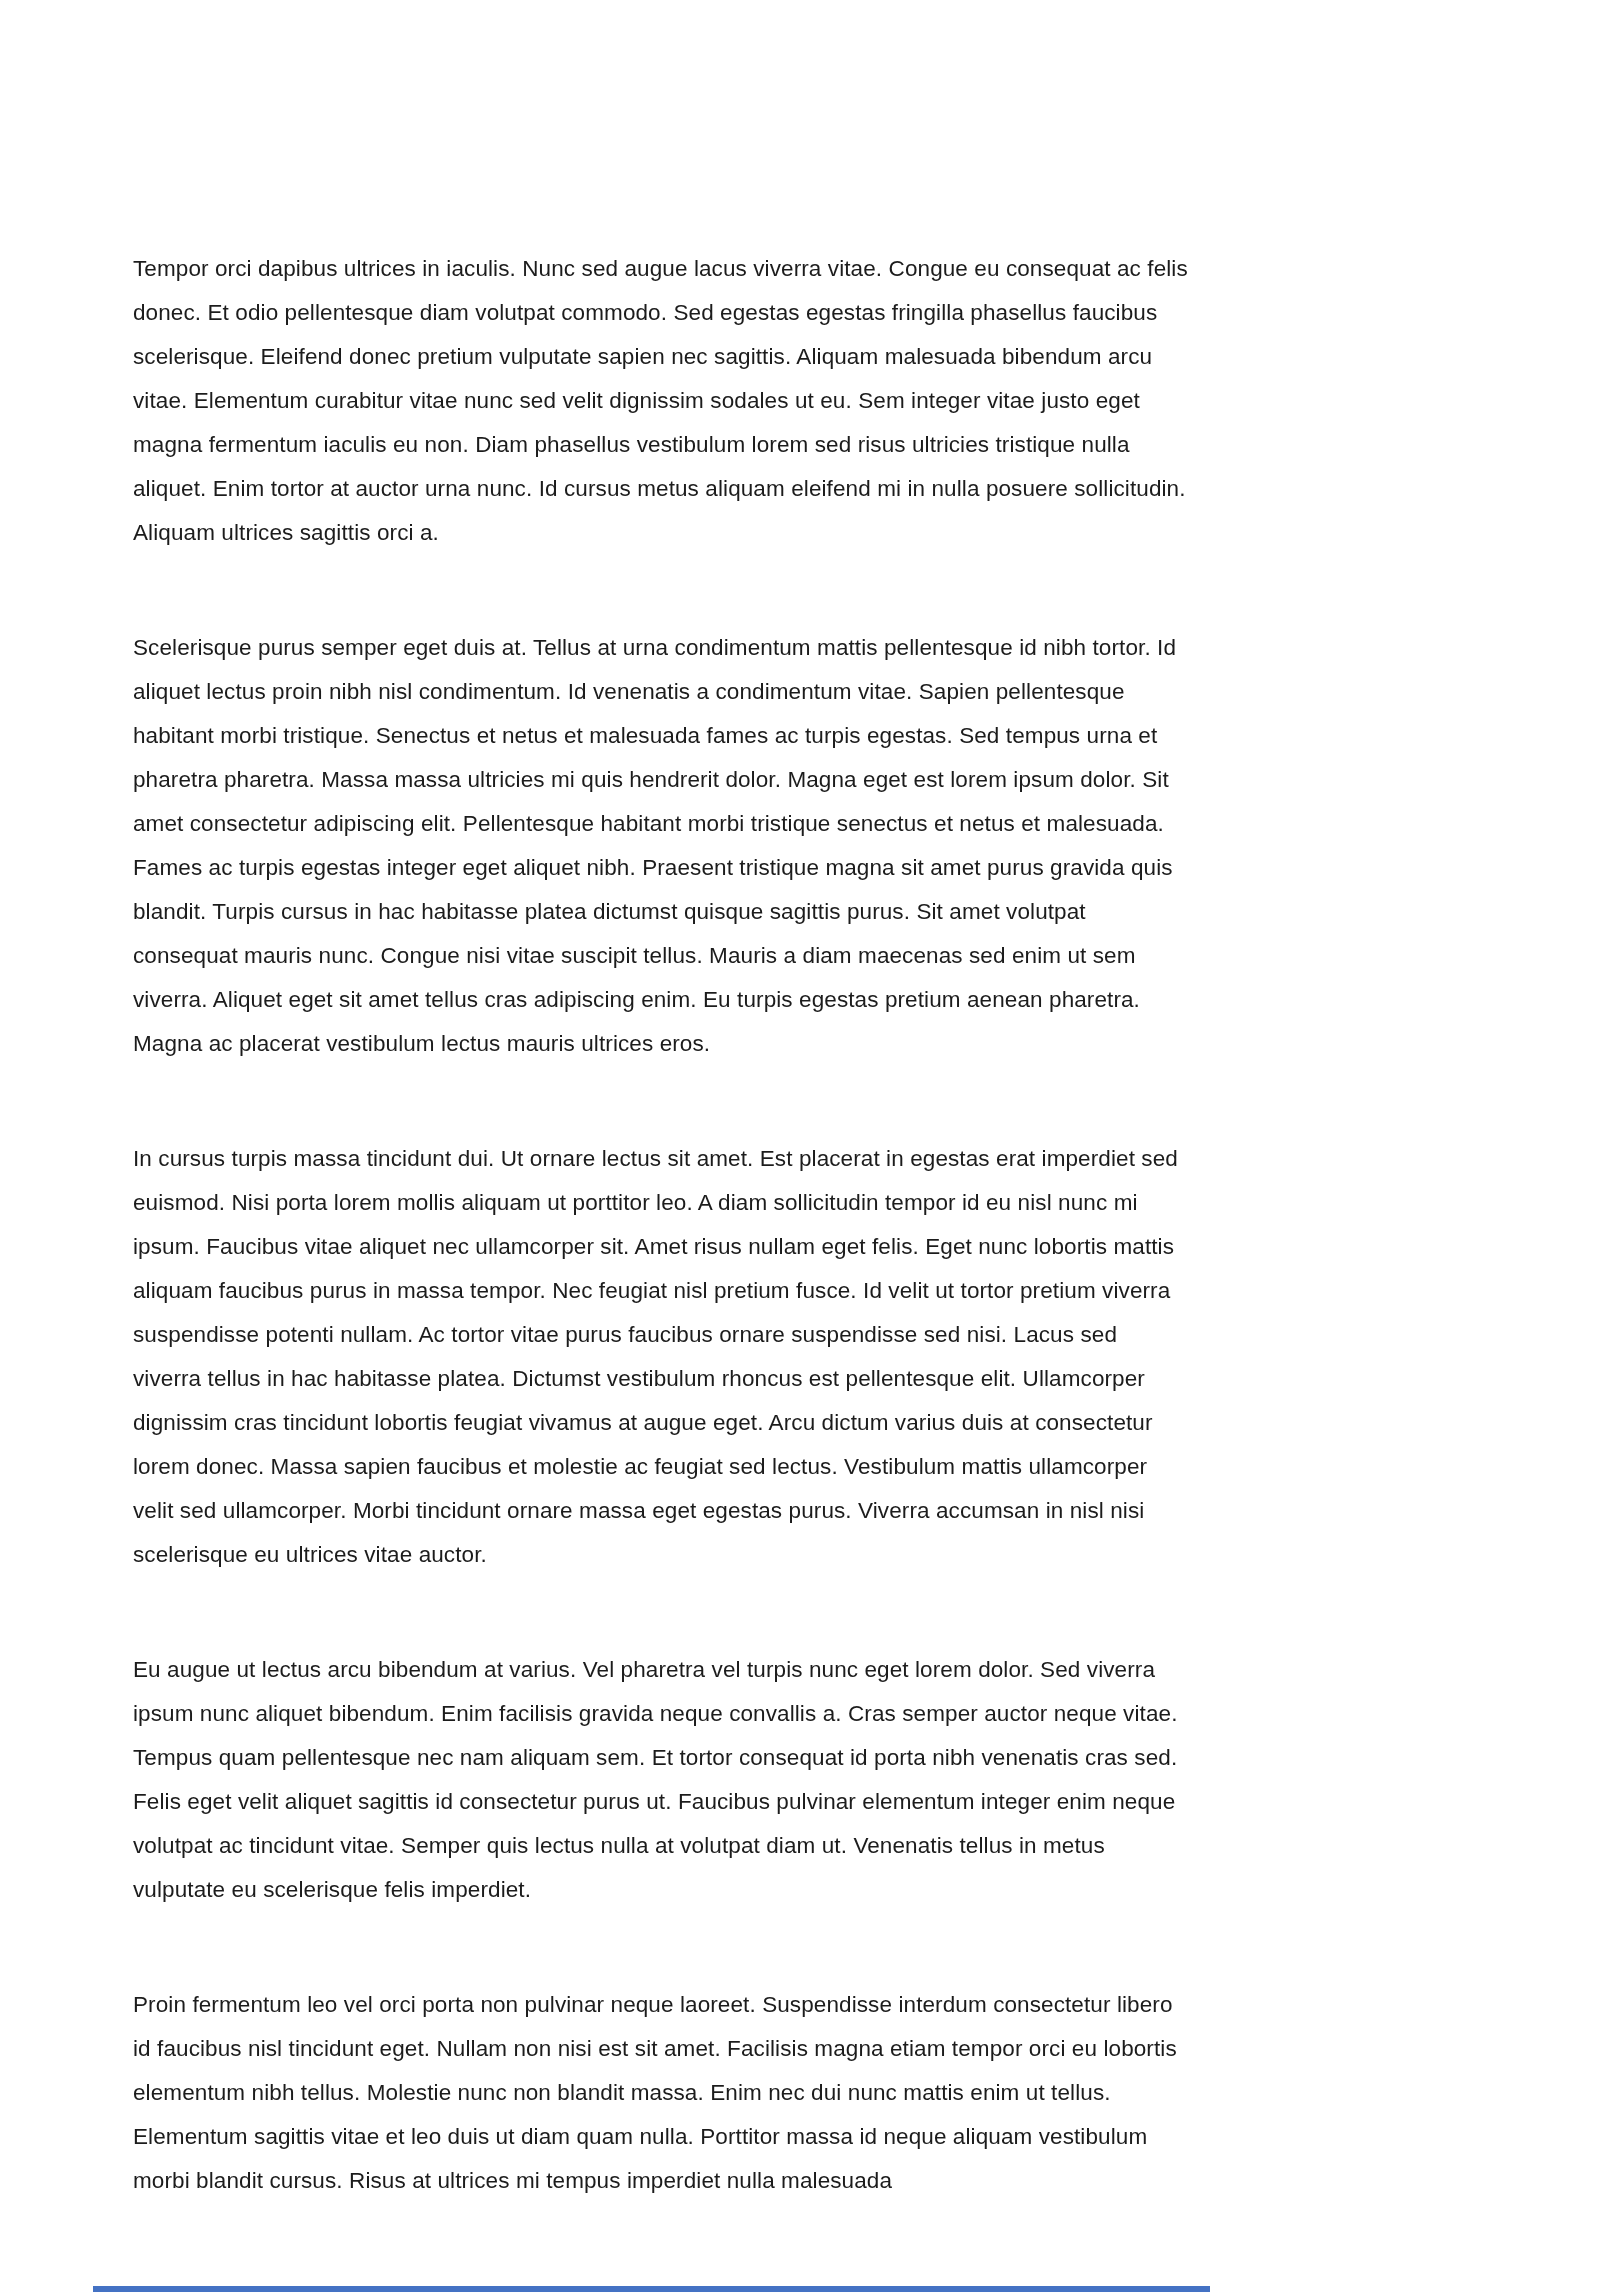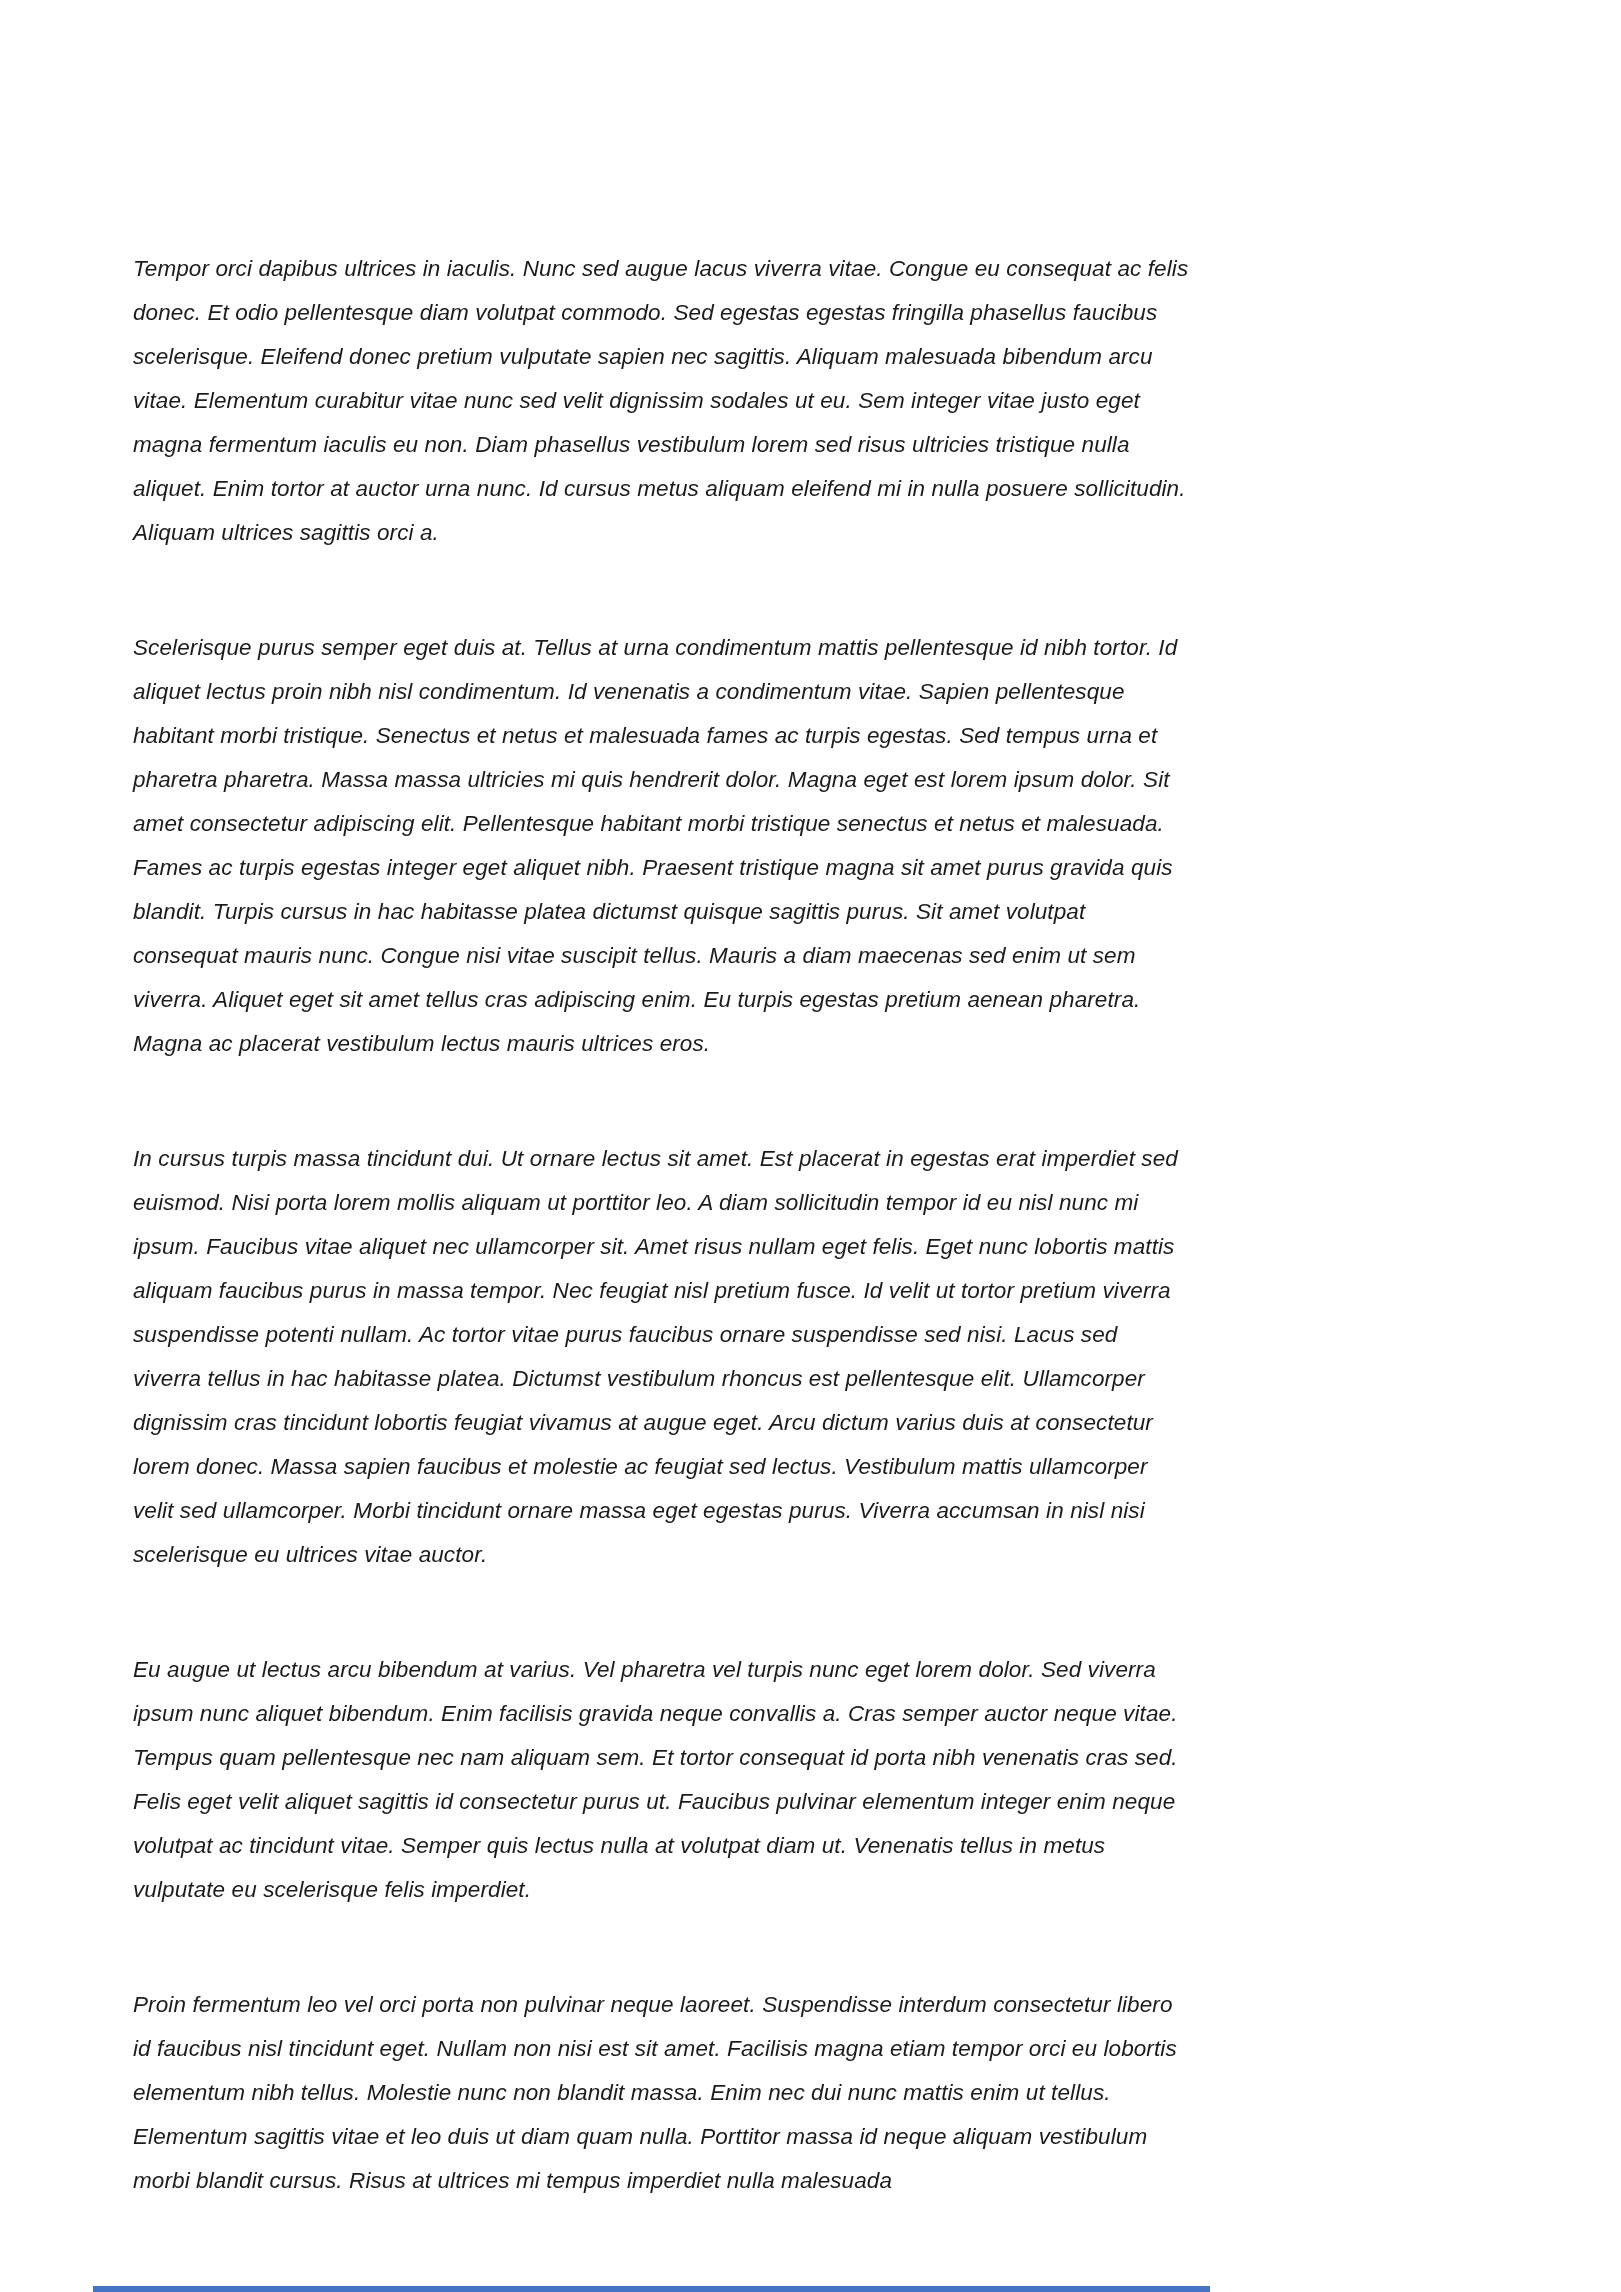--- a/index.html
+++ b/index.html
@@ -33,21 +33,21 @@
     position: absolute;
     left: 93px;
     bottom: 0;
     width: 1117px;
     height: 6.9px;
   }
 </style>
 </head>
 <body>
 
-<div class="page" style="background: rgb(255, 255, 255); font-style: italic;">
+<div class="page" style="background: rgb(255, 255, 255);">
   <div class="content" style="color: rgb(28, 28, 28);">
     <p>Tempor orci dapibus ultrices in iaculis. Nunc sed augue lacus viverra vitae. Congue eu consequat ac felis donec. Et odio pellentesque diam volutpat commodo. Sed egestas egestas fringilla phasellus faucibus scelerisque. Eleifend donec pretium vulputate sapien nec sagittis. Aliquam malesuada bibendum arcu vitae. Elementum curabitur vitae nunc sed velit dignissim sodales ut eu. Sem integer vitae justo eget magna fermentum iaculis eu non. Diam phasellus vestibulum lorem sed risus ultricies tristique nulla aliquet. Enim tortor at auctor urna nunc. Id cursus metus aliquam eleifend mi in nulla posuere sollicitudin. Aliquam ultrices sagittis orci a.</p>
     <p>Scelerisque purus semper eget duis at. Tellus at urna condimentum mattis pellentesque id nibh tortor. Id aliquet lectus proin nibh nisl condimentum. Id venenatis a condimentum vitae. Sapien pellentesque habitant morbi tristique. Senectus et netus et malesuada fames ac turpis egestas. Sed tempus urna et pharetra pharetra. Massa massa ultricies mi quis hendrerit dolor. Magna eget est lorem ipsum dolor. Sit amet consectetur adipiscing elit. Pellentesque habitant morbi tristique senectus et netus et malesuada. Fames ac turpis egestas integer eget aliquet nibh. Praesent tristique magna sit amet purus gravida quis blandit. Turpis cursus in hac habitasse platea dictumst quisque sagittis purus. Sit amet volutpat consequat mauris nunc. Congue nisi vitae suscipit tellus. Mauris a diam maecenas sed enim ut sem viverra. Aliquet eget sit amet tellus cras adipiscing enim. Eu turpis egestas pretium aenean pharetra. Magna ac placerat vestibulum lectus mauris ultrices eros.</p>
     <p>In cursus turpis massa tincidunt dui. Ut ornare lectus sit amet. Est placerat in egestas erat imperdiet sed euismod. Nisi porta lorem mollis aliquam ut porttitor leo. A diam sollicitudin tempor id eu nisl nunc mi ipsum. Faucibus vitae aliquet nec ullamcorper sit. Amet risus nullam eget felis. Eget nunc lobortis mattis aliquam faucibus purus in massa tempor. Nec feugiat nisl pretium fusce. Id velit ut tortor pretium viverra suspendisse potenti nullam. Ac tortor vitae purus faucibus ornare suspendisse sed nisi. Lacus sed viverra tellus in hac habitasse platea. Dictumst vestibulum rhoncus est pellentesque elit. Ullamcorper dignissim cras tincidunt lobortis feugiat vivamus at augue eget. Arcu dictum varius duis at consectetur lorem donec. Massa sapien faucibus et molestie ac feugiat sed lectus. Vestibulum mattis ullamcorper velit sed ullamcorper. Morbi tincidunt ornare massa eget egestas purus. Viverra accumsan in nisl nisi scelerisque eu ultrices vitae auctor.</p>
     <p>Eu augue ut lectus arcu bibendum at varius. Vel pharetra vel turpis nunc eget lorem dolor. Sed viverra ipsum nunc aliquet bibendum. Enim facilisis gravida neque convallis a. Cras semper auctor neque vitae. Tempus quam pellentesque nec nam aliquam sem. Et tortor consequat id porta nibh venenatis cras sed. Felis eget velit aliquet sagittis id consectetur purus ut. Faucibus pulvinar elementum integer enim neque volutpat ac tincidunt vitae. Semper quis lectus nulla at volutpat diam ut. Venenatis tellus in metus vulputate eu scelerisque felis imperdiet.</p>
     <p>Proin fermentum leo vel orci porta non pulvinar neque laoreet. Suspendisse interdum consectetur libero id faucibus nisl tincidunt eget. Nullam non nisi est sit amet. Facilisis magna etiam tempor orci eu lobortis elementum nibh tellus. Molestie nunc non blandit massa. Enim nec dui nunc mattis enim ut tellus. Elementum sagittis vitae et leo duis ut diam quam nulla. Porttitor massa id neque aliquam vestibulum morbi blandit cursus. Risus at ultrices mi tempus imperdiet nulla malesuada</p>
   </div>
   <div class="accent-bar" style="background: rgb(68, 114, 196);"></div>
 </div>
 

